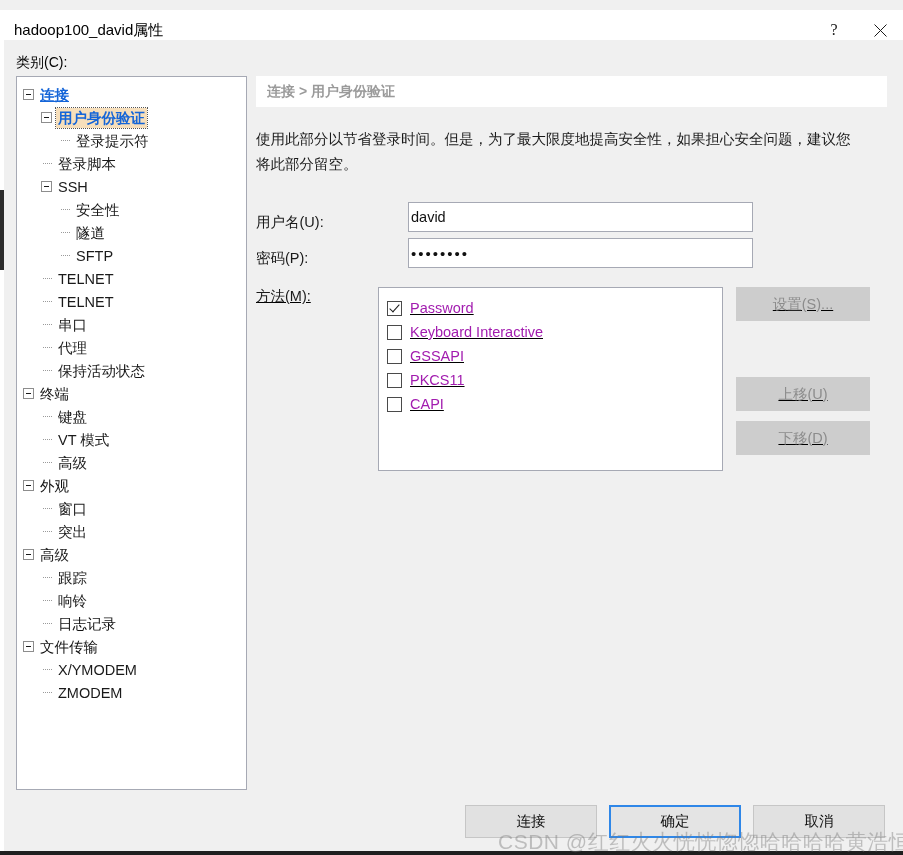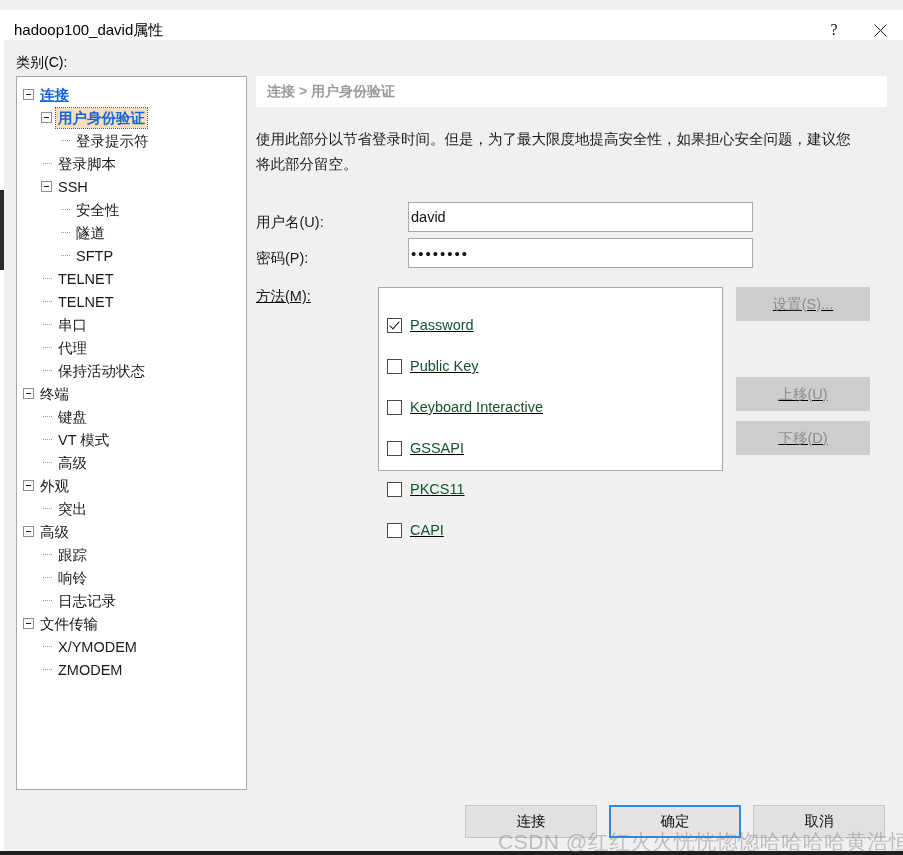--- a/index.html
+++ b/index.html
@@ -239,22 +239,21 @@
     border: 1px solid #a6a9b4;
     background: #ffffff;
     box-sizing: border-box;
     padding: 8px 0 0 8px;
   }
   .method-item {
     display: flex;
     align-items: center;
     height: 24px;
     font-size: 14.5px;
-    color: #14532d;
-    margin-top: 17px;
+    color: #a21caf;
   }
   .cb {
     width: 15px;
     height: 15px;
     border: 1px solid #4a4a4a;
     background: #fff;
     box-sizing: border-box;
     margin-right: 8px;
     position: relative;
     flex: none;
@@ -456,20 +455,25 @@
           <span class="tree-label">高级</span>
         </div>
         <div class="tree-row">
           <span class="tree-indent" style="width: 6px;"></span>
           <span class="expander"></span>
           <span class="tree-label bold">外观</span>
         </div>
         <div class="tree-row">
           <span class="tree-indent" style="width: 24px;"></span>
           <span class="dash-connector"></span>
+          <span class="tree-label">窗口</span>
+        </div>
+        <div class="tree-row">
+          <span class="tree-indent" style="width: 24px;"></span>
+          <span class="dash-connector"></span>
           <span class="tree-label">突出</span>
         </div>
         <div class="tree-row">
           <span class="tree-indent" style="width: 6px;"></span>
           <span class="expander"></span>
           <span class="tree-label">高级</span>
         </div>
         <div class="tree-row">
           <span class="tree-indent" style="width: 24px;"></span>
           <span class="dash-connector"></span>
@@ -523,24 +527,20 @@
         <input class="ftext pw" type="text" value="••••••••" style="">
       </div>
 
       <div class="methods-row">
         <div class="flabel">方法(M):</div>
 
         <div class="methods-box" id="methods-box">
             <div class="method-item">
               <span class="cb checked"></span>
               <span>Password</span>
-            </div>
-            <div class="method-item">
-              <span class="cb"></span>
-              <span>Public Key</span>
             </div>
             <div class="method-item">
               <span class="cb"></span>
               <span>Keyboard Interactive</span>
             </div>
             <div class="method-item">
               <span class="cb"></span>
               <span>GSSAPI</span>
             </div>
             <div class="method-item">

